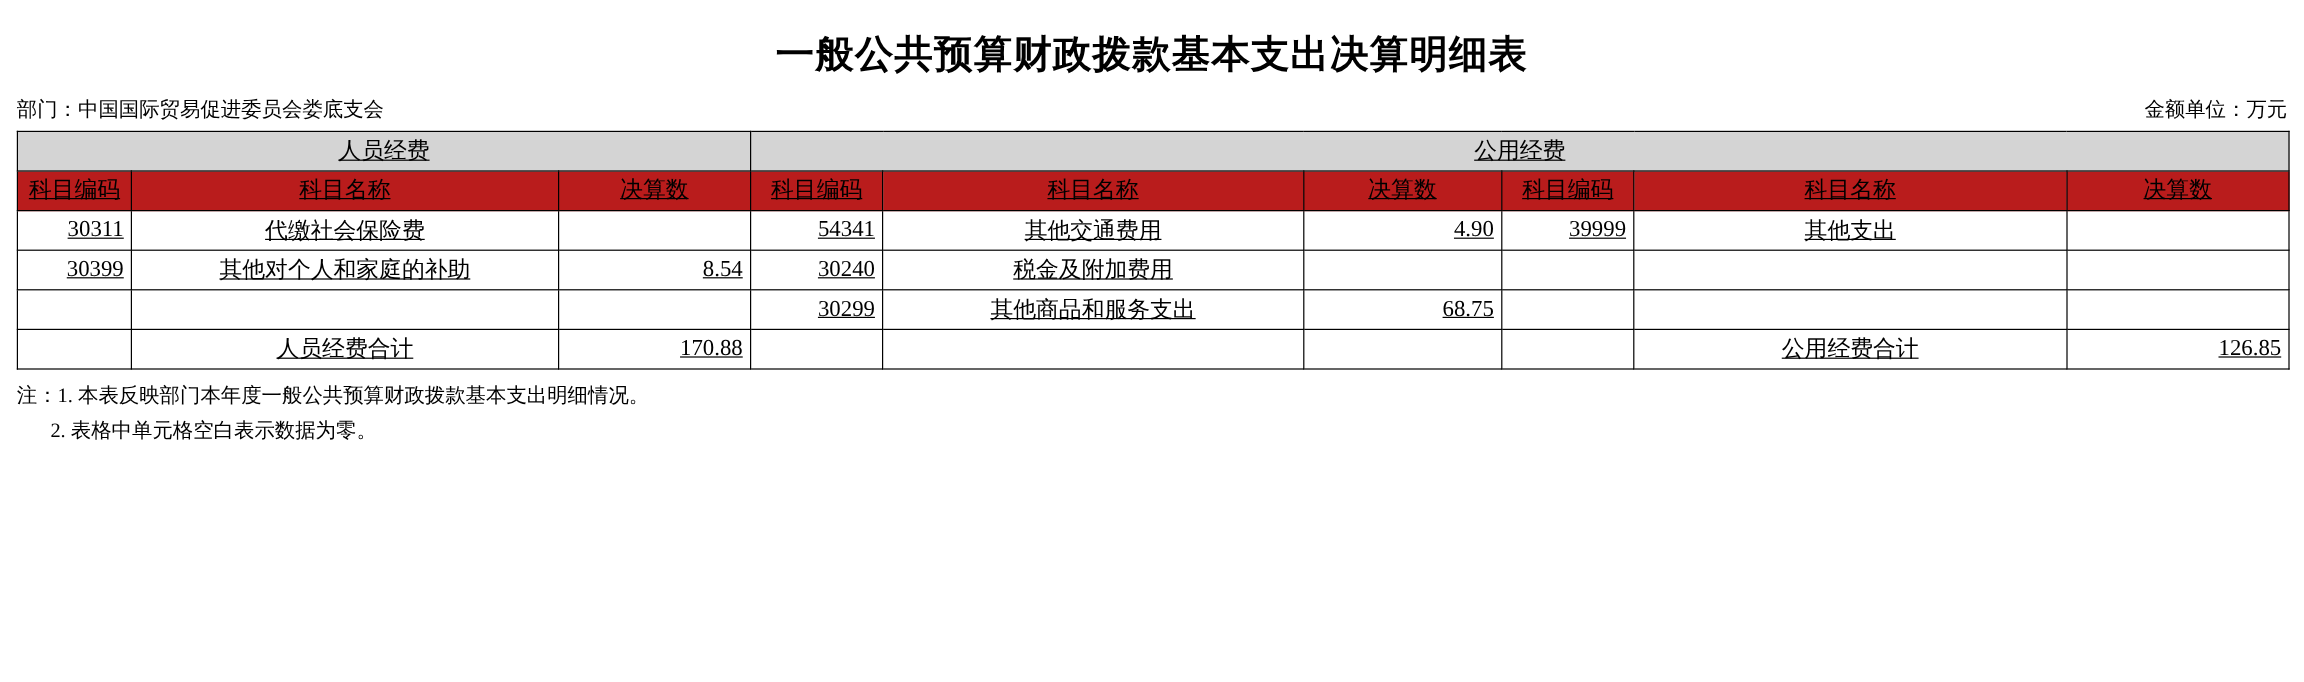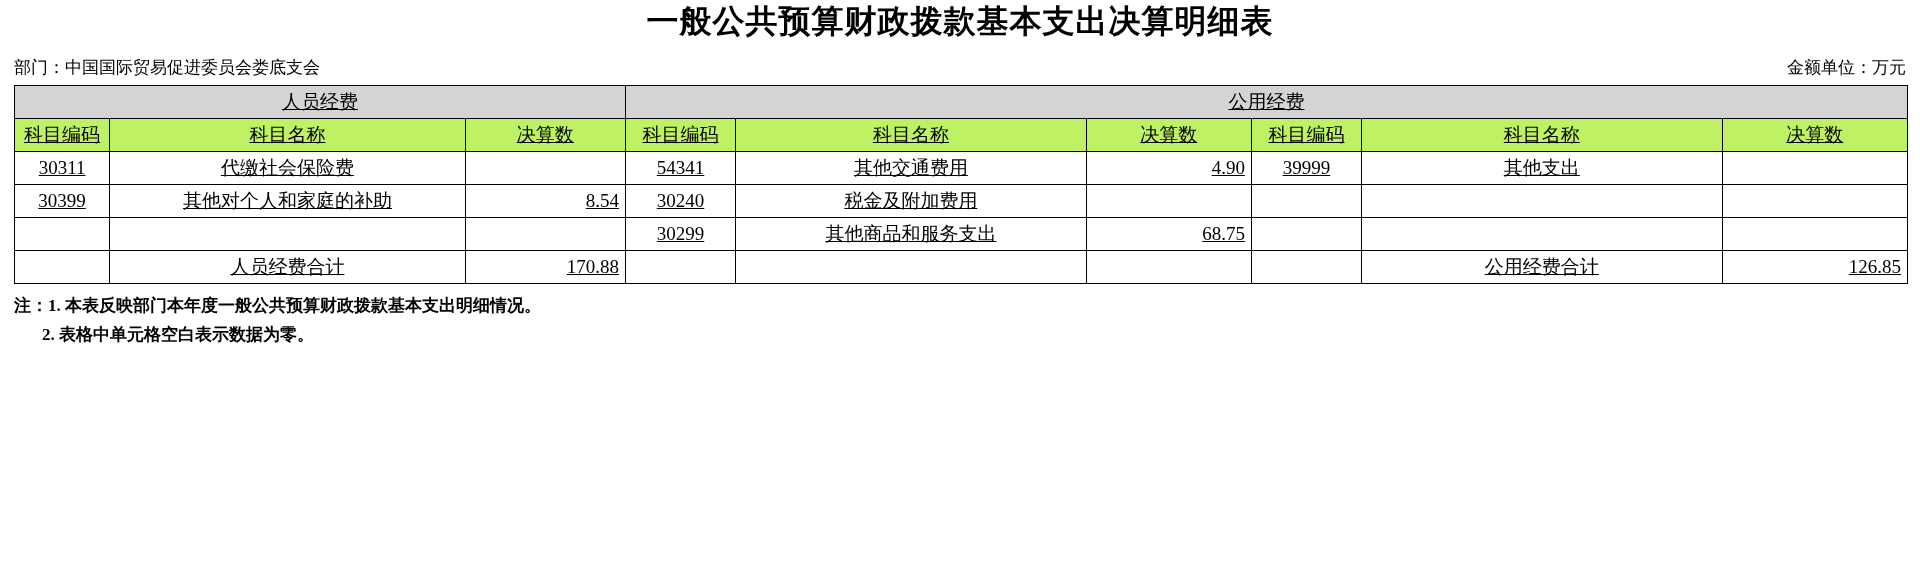--- a/index.html
+++ b/index.html
@@ -18,20 +18,21 @@
     position: relative;
     width: 1920px;
     height: 568px;
     box-sizing: border-box;
   }
   .title {
     text-align: center;
     font-size: 32px;
     font-weight: bold;
     letter-spacing: 1px;
+    padding-top: 24px;
     padding-bottom: 6px;
   }
   .meta-right {
     text-align: right;
     font-size: 17px;
     padding-right: 14px;
     padding-top: 10px;
   }
   .meta-row {
     display: flex;
@@ -55,42 +56,41 @@
     height: 26px;
     vertical-align: middle;
   }
   .group-head {
     background: #d4d4d4;
     text-align: center;
     font-size: 21px;
     height: 36px;
   }
   .col-head {
-    background: #bef264;
+    background: #b91c1c;
     text-align: center;
     font-size: 20px;
     height: 52px;
     line-height: 1.15;
   }
   .c-code {
-    text-align: center;
+    text-align: right;
   }
   .c-name {
     text-align: center;
     padding-left: 10px;
   }
   .c-num {
     text-align: right;
     padding-right: 10px;
   }
   .notes {
     font-size: 17px;
     padding: 8px 28px 0 14px;
     line-height: 1.7;
-    font-weight: bold;
   }
   .notes div.indent {
     padding-left: 28px;
   }
 </style>
 </head>
 <body>
 
 <div class="page">
 

